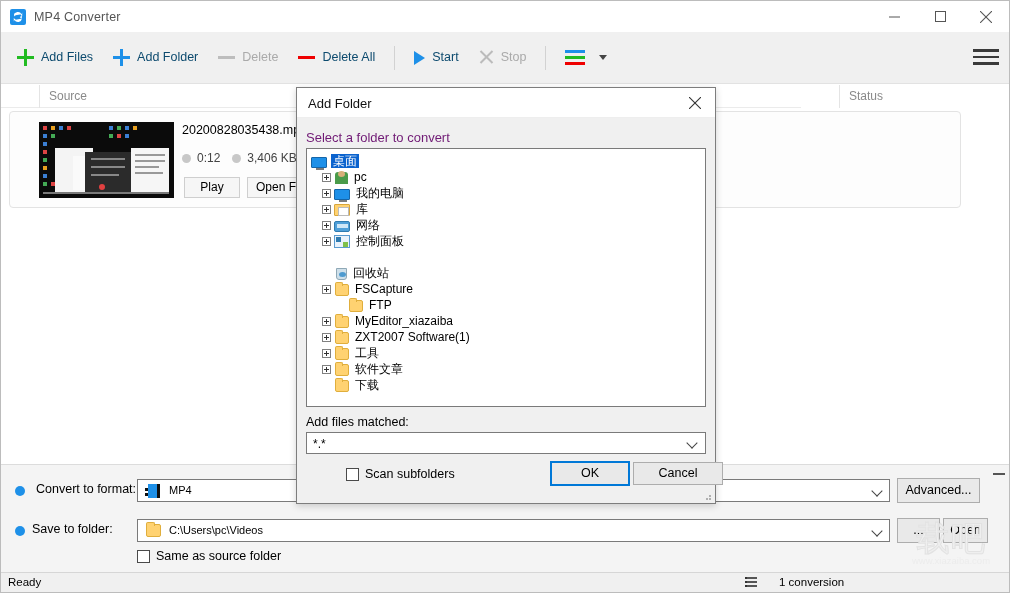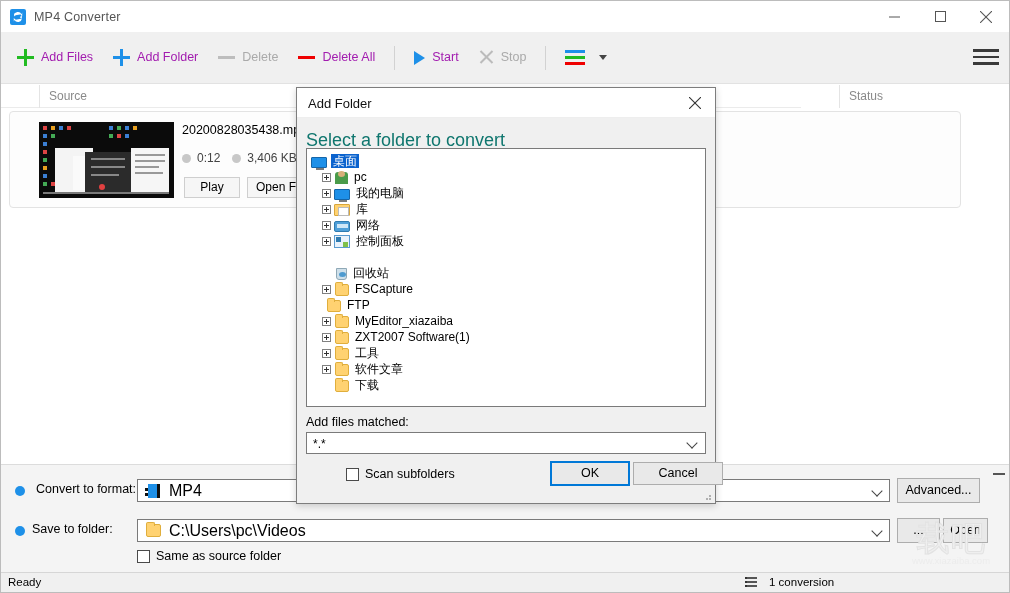--- a/index.html
+++ b/index.html
@@ -45,21 +45,21 @@
   
   #toolbar {
     position: absolute; left: 0; top: 31px; width: 1008px; height: 52px;
     background: #f0f0f0;
     border-bottom: 1px solid #e2e2e2;
     display: flex; align-items: center;
   }
   .tbtn {
     height: 34px; display: flex; align-items: center; gap: 7px;
     padding: 0 9px; margin: 0 1px; white-space: nowrap;
-    font-size: 12.5px; color: #a21caf;
+    font-size: 12.5px; color: #0c4a6e;
   }
   .tbtn.disabled { color: #aaaaaa; }
   .tbtn .lbl { line-height: 1; }
   .tsep {
     width: 1px; height: 24px; background: #d2d2d2; margin: 0 9px; flex: none;
   }
   .plusicon { width: 17px; height: 17px; position: relative; flex: none; }
   .plusicon i { position: absolute; background: currentColor; display:block; }
   .plusicon i.h { left: 0; top: 7px; width: 17px; height: 3px; }
   .plusicon i.v { top: 0; left: 7px; width: 3px; height: 17px; }
@@ -132,21 +132,21 @@
   #bottom {
     position: absolute; left: 0; top: 463px; width: 1008px; height: 108px;
     background: #f4f4f4; border-top: 1px solid #dcdcdc;
   }
   .bluedot {
     position: absolute; width: 10px; height: 10px; border-radius: 50%; background: #1e90e8;
   }
   .blabel { position: absolute; font-size: 12.5px; color: #000; }
   .combo {
     position: absolute; height: 23px; background: #ffffff; border: 1px solid #7a7a7a;
-    font-size: 16px; line-height: 21px;
+    font-size: 11px; line-height: 21px;
   }
   .combo .cbtxt { position: absolute; left: 31px; top: 0; line-height: 21px; }
   .combo .chev {
     position: absolute; right: 8px; top: 7px; width: 8px; height: 8px;
     border-right: 1.6px solid #444; border-bottom: 1.6px solid #444; transform: rotate(45deg);
   }
   .pbtn {
     position: absolute; height: 25px; border: 1px solid #adadad; background: #e9e9e9;
     font-size: 12.5px; line-height: 23px; text-align: center;
   }
@@ -169,21 +169,21 @@
     background:#ffd271; border:1px solid #e0ae3c; border-bottom:none; border-radius:2px 2px 0 0;
   }
   #minidash { position: absolute; left: 992px; top: 472px; width: 12px; height: 2px; background: #555; }
 
   
   #statusbar {
     position: absolute; left: 0; top: 571px; width: 1008px; height: 21px;
     background: #f0f0f0; border-top: 1px solid #d6d6d6;
   }
   #status-text { position: absolute; left: 7px; top: 3px; font-size: 11.5px; color: #000; }
-  #conv-wrap { position: absolute; left: 744px; top: 3px; display: flex; align-items: center; gap: 12px; font-size: 11.5px; }
+  #conv-wrap { position: absolute; left: 744px; top: 3px; display: flex; align-items: center; gap: 22px; font-size: 11.5px; }
   .listicon { width: 12px; height: 10px; display:flex; flex-direction:column; justify-content:space-between; }
   .listicon i { display:block; height: 2px; background:#555; width:12px; position:relative; }
   .listicon i::before { content:""; position:absolute; left:0; top:0; width:2px; height:2px; background:#333; }
 
   
   #watermark {
     position: absolute; left: 890px; top: 520px; width: 120px; height: 60px;
     color: #e6e6e6; font-size: 11px; text-align: center; pointer-events: none;
     font-family: "Liberation Sans", sans-serif;
   }
@@ -196,21 +196,21 @@
     position: absolute; left: 295px; top: 86px; width: 420px; height: 417px;
     background: #f0f0f0; border: 1px solid #7d7d7d;
     box-shadow: 0 2px 7px rgba(0,0,0,.18);
   }
   #dlg-title {
     position: absolute; left: 0; top: 0; width: 418px; height: 30px;
     background: #ffffff; border-bottom: 1px solid #eeeeee;
   }
   #dlg-title-text { position: absolute; left: 11px; top: 8px; font-size: 13px; color: #111; }
   #dlg-close { position: absolute; right: 0; top: 0; width: 40px; height: 30px; display:flex; align-items:center; justify-content:center; }
-  #dlg-sub { position: absolute; left: 9px; top: 42px; font-size: 18px; color: #0f766e; }
+  #dlg-sub { position: absolute; left: 9px; top: 42px; font-size: 13px; color: #701a75; }
   #tree {
     position: absolute; left: 9px; top: 60px; width: 400px; height: 259px;
     background: #ffffff; border: 1px solid #7a7a7a; overflow: hidden;
   }
   .trow { position: relative; height: 16px; display: flex; align-items: center; font-size: 12px; white-space: nowrap; }
   .texp {
     width: 9px; height: 9px; border: 1px solid #808080; background: #fff; flex: none;
     position: relative; margin-right: 3px;
   }
   .texp::before { content:""; position:absolute; left:1px; top:3px; width:5px; height:1px; background:#333; }
@@ -501,21 +501,21 @@
         <div class="trow" style="margin-top: 16px; padding-left: 15px;">
           <span class="tspacer"></span>
           <span class="ticon ic-bin"></span>
           <span class="tlabel">回收站</span>
         </div>
         <div class="trow" style="margin-top: 0px; padding-left: 15px;">
           <span class="texp"></span>
           <span class="ticon ic-folder"></span>
           <span class="tlabel">FSCapture</span>
         </div>
-        <div class="trow" style="margin-top: 0px; padding-left: 7px;">
+        <div class="trow" style="margin-top: 0px; padding-left: 29px;">
           <span class="tspacer"></span>
           <span class="ticon ic-folder"></span>
           <span class="tlabel">FTP</span>
         </div>
         <div class="trow" style="margin-top: 0px; padding-left: 15px;">
           <span class="texp"></span>
           <span class="ticon ic-folder"></span>
           <span class="tlabel">MyEditor_xiazaiba</span>
         </div>
         <div class="trow" style="margin-top: 0px; padding-left: 15px;">

